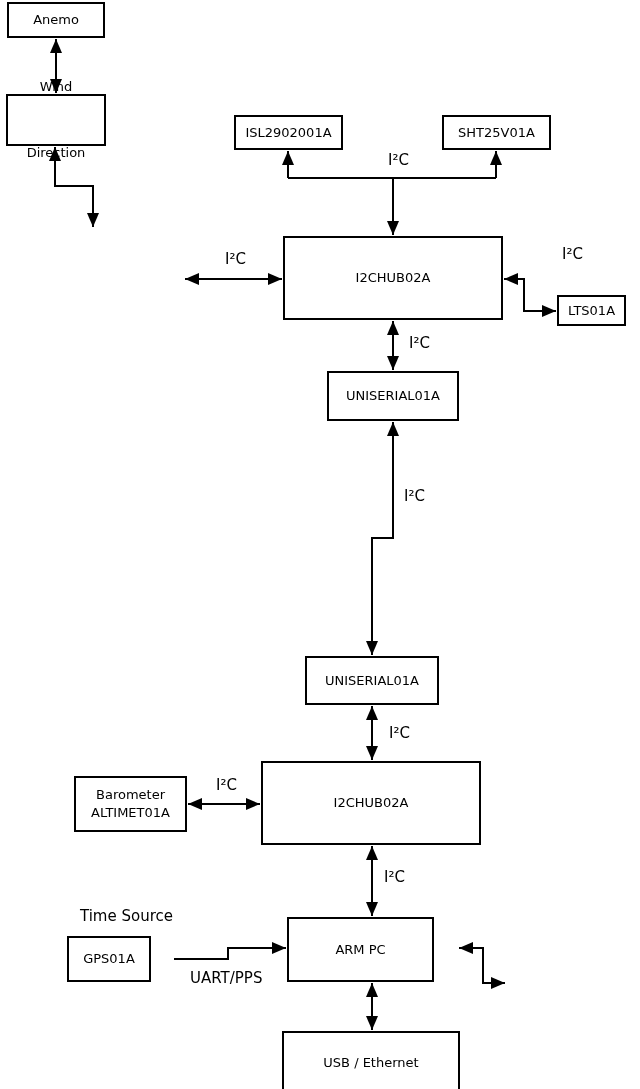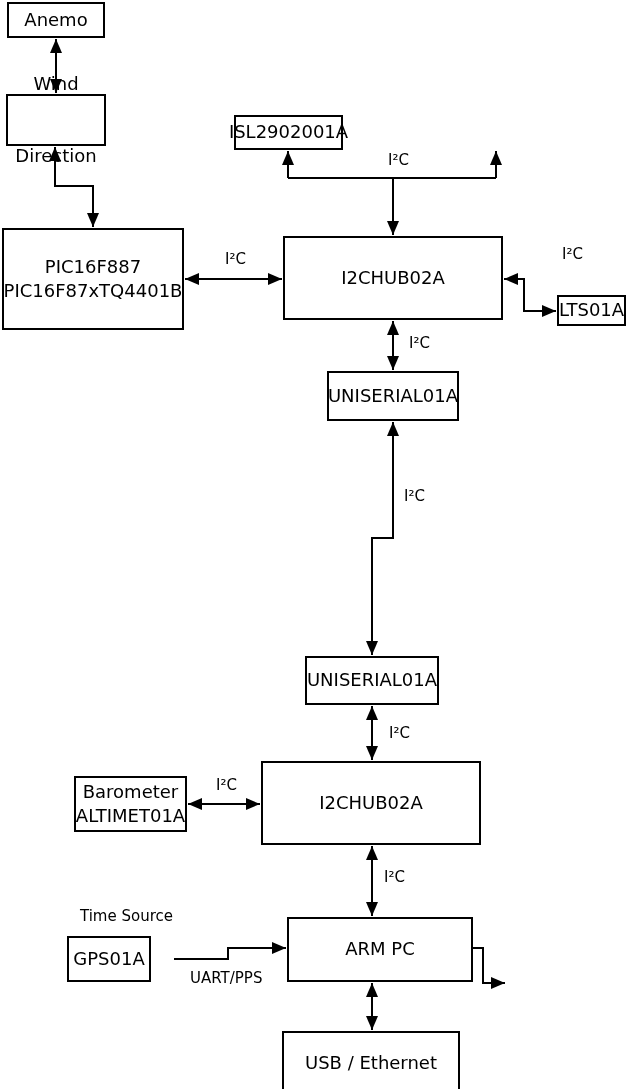--- a/index.html
+++ b/index.html
@@ -25,21 +25,21 @@
   .box {
     position: absolute;
     background: #ffffff;
     border: 2px solid #000000;
     box-sizing: border-box;
     display: flex;
     flex-direction: column;
     align-items: center;
     justify-content: center;
     text-align: right;
-    font-size: 18px;
+    font-size: 13px;
     line-height: 1.35;
     z-index: 2;
     white-space: nowrap;
   }
   .edge-label {
     position: absolute;
     font-size: 15px;
     line-height: 1;
     z-index: 3;
     white-space: nowrap;
@@ -49,21 +49,21 @@
   #b-wind       { left: 6px;   top: 94px;   width: 100px; height: 52px; gap: 48px;  }
   #b-pic        { left: 2px;   top: 228px;  width: 182px; height: 102px; }
   #b-isl        { left: 234px; top: 115px;  width: 109px; height: 35px;  }
   #b-sht        { left: 442px; top: 115px;  width: 109px; height: 35px;  }
   #b-hub1       { left: 283px; top: 236px;  width: 220px; height: 84px;  }
   #b-lts        { left: 557px; top: 295px;  width: 69px;  height: 31px;  }
   #b-uni1       { left: 327px; top: 371px;  width: 132px; height: 50px;  }
   #b-uni2       { left: 305px; top: 656px;  width: 134px; height: 49px;  }
   #b-hub2       { left: 261px; top: 761px;  width: 220px; height: 84px;  }
   #b-baro       { left: 74px;  top: 776px;  width: 113px; height: 56px;  }
-  #b-armpc      { left: 287px; top: 917px;  width: 186px; height: 65px;  }
+  #b-armpc      { left: 287px; top: 917px;  width: 147px; height: 65px;  }
   #b-gps        { left: 67px;  top: 936px;  width: 84px; height: 46px;  }
   #b-sdcard     { left: 506px; top: 958px;  width: 109px; height: 49px;  }
   #b-usb        { left: 282px; top: 1031px; width: 178px; height: 64px;  }
   
   #l-time-source   { left: 80px;  top: 909px; }
   #l-uart          { left: 190px; top: 971px; }
   #l-i2c-bus       { left: 388px; top: 153px; }
   #l-i2c-pic       { left: 225px; top: 252px; }
   #l-i2c-lts       { left: 562px; top: 247px; }
   #l-i2c-hub1-uni1 { left: 409px; top: 336px; }
@@ -142,29 +142,28 @@
 
   <div class="box" id="b-anemo">
     <span>Anemo</span>
   </div>
 
   <div class="box" id="b-wind">
     <span>Wind</span>
     <span>Direction</span>
   </div>
 
-  <div class="box" id="b-pic">
-    <span>PIC16F887</span>
-    <span>PIC16F87xTQ4401B</span>
-  </div>
 
   <div class="box" id="b-isl">
     <span>ISL2902001A</span>
   </div>
 
+  <div class="box" id="b-sht">
+    <span>SHT25V01A</span>
+  </div>
 
   <div class="box" id="b-hub1">
     <span>I2CHUB02A</span>
   </div>
 
   <div class="box" id="b-lts">
     <span>LTS01A</span>
   </div>
 
   <div class="box" id="b-uni1">

